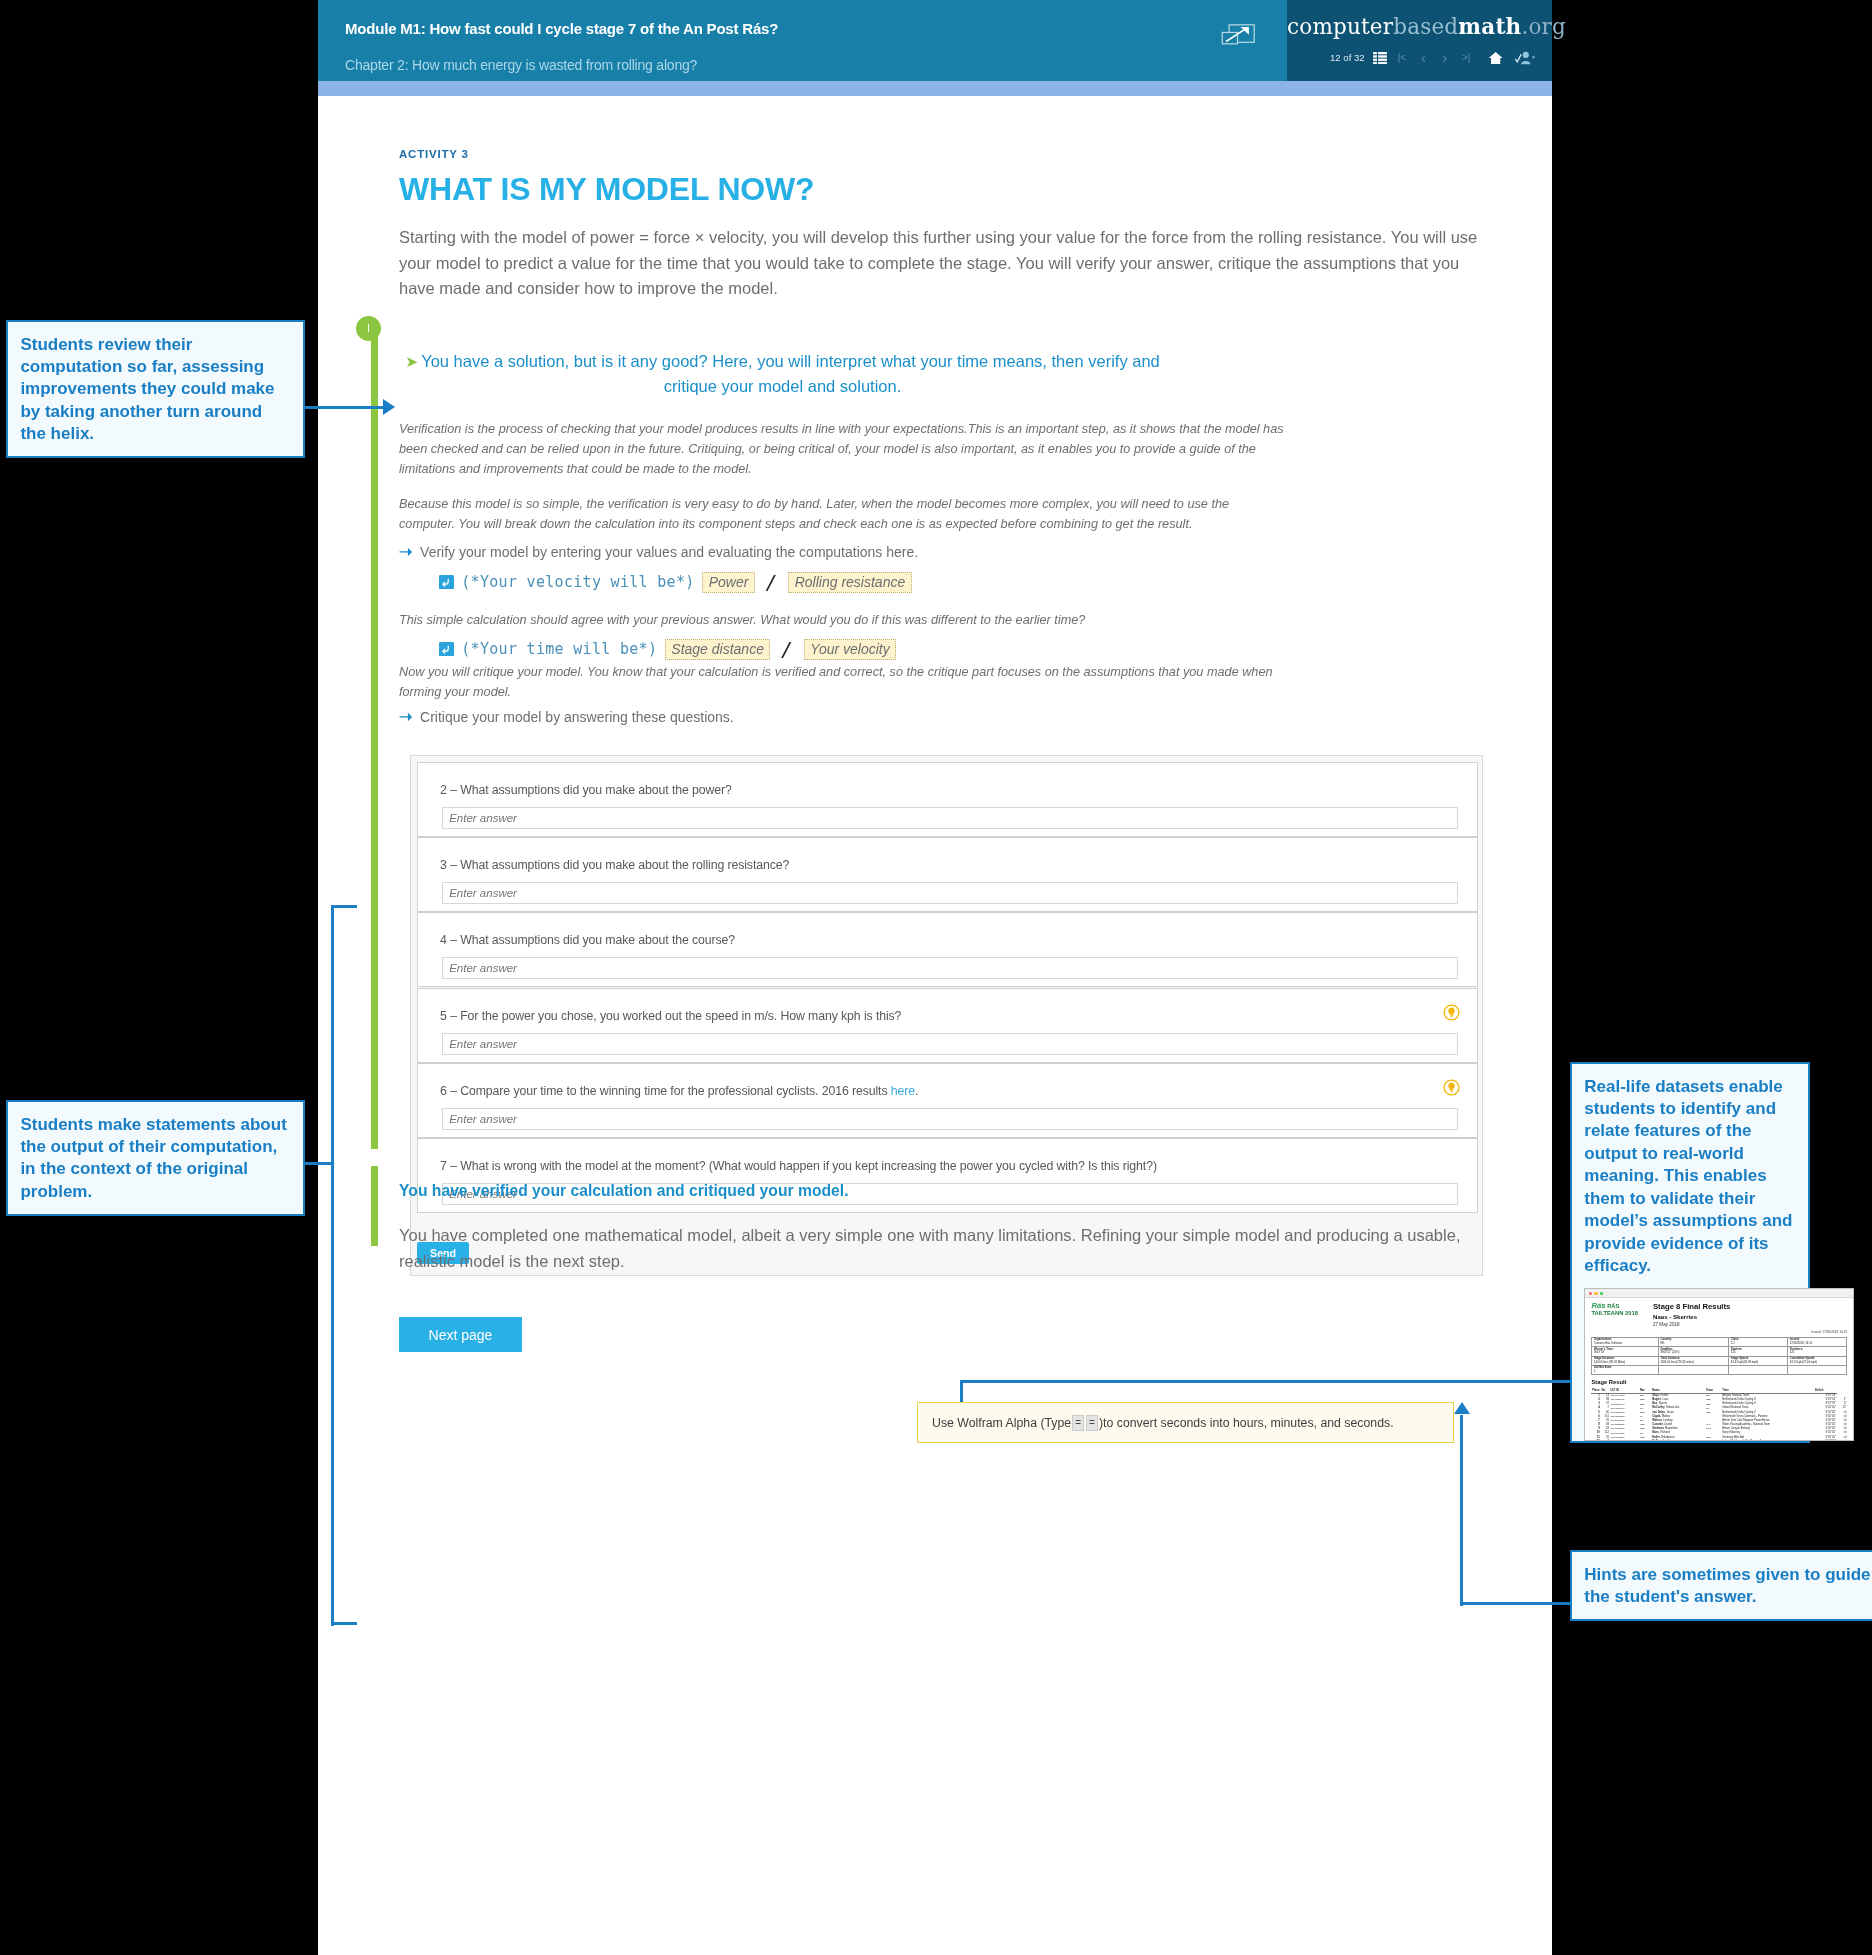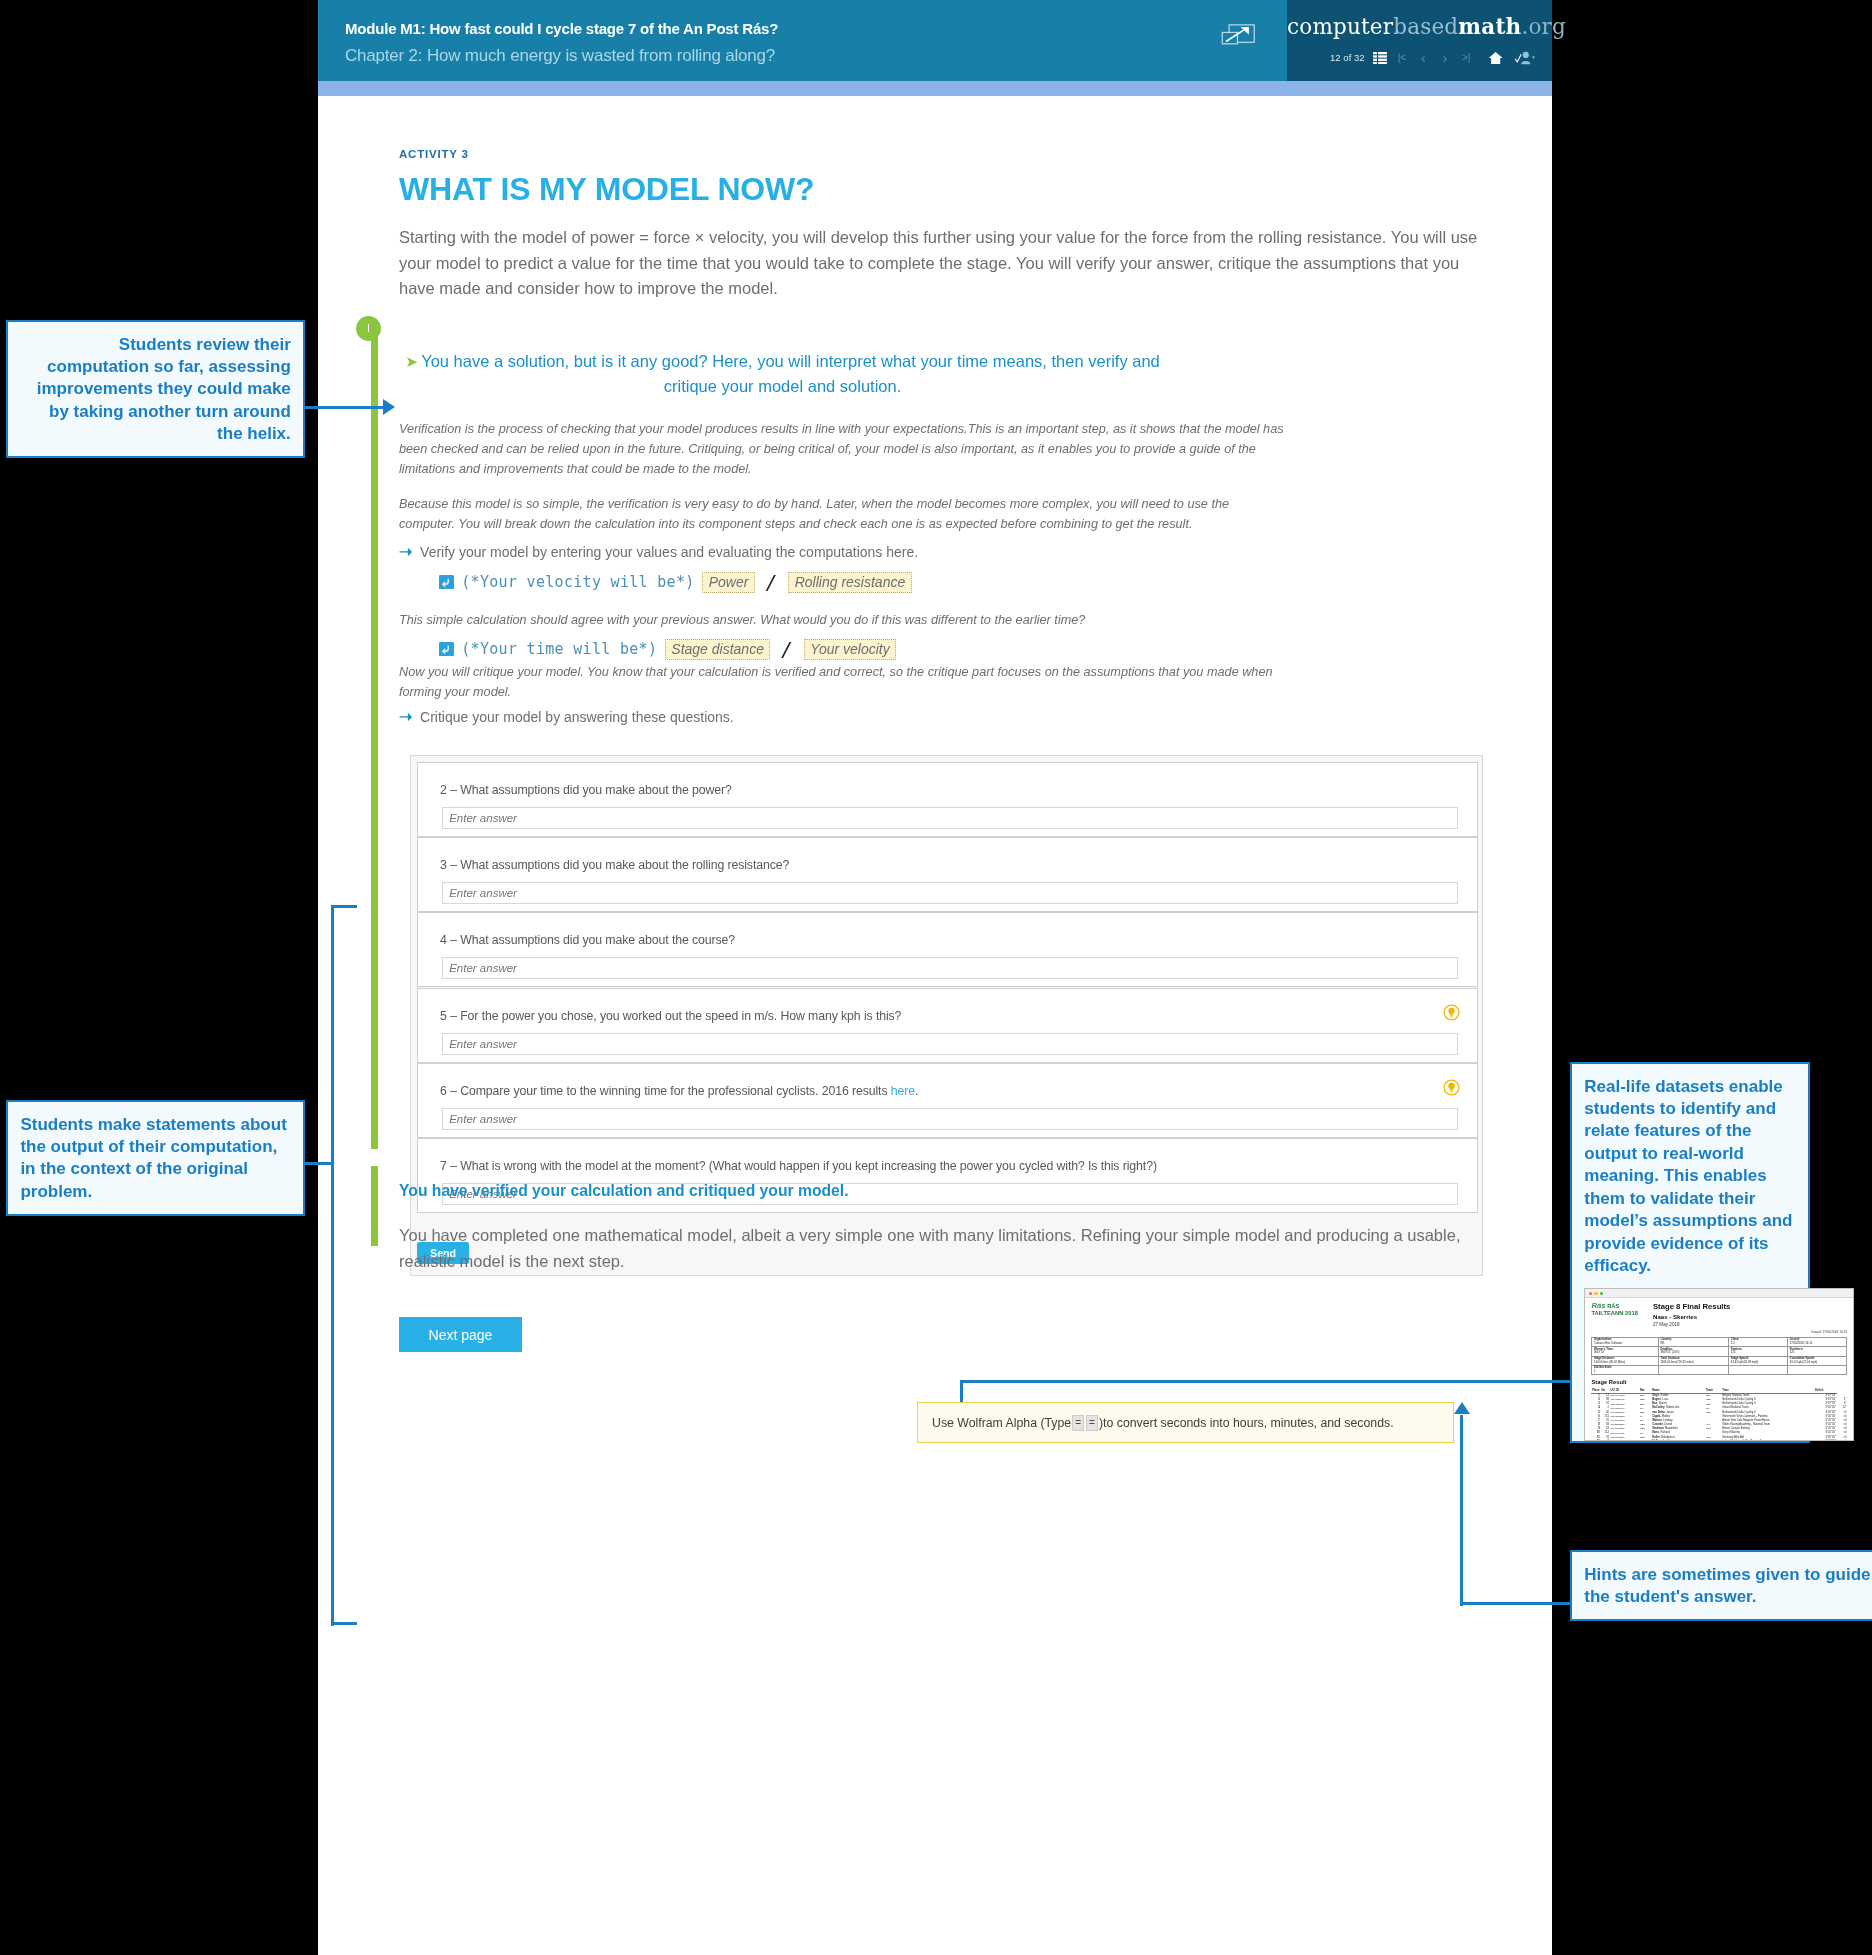--- a/index.html
+++ b/index.html
@@ -18,21 +18,21 @@
     background:#eab308;
   }
 
   
   #header-bar { position:absolute; left:0; top:0; width:1234px; height:81px; display:flex; }
   #header-left {
     flex:1; background:#1880a8; position:relative;
     padding:20px 0 0 27px; color:#ffffff;
   }
   #module-title { font-size:15px; font-weight:bold; letter-spacing:-0.2px; line-height:1.25; }
-  #chapter-title { font-size:17px; color:#a9d6e8; margin-top:7px; letter-spacing:-0.2px; }
+  #chapter-title { font-size:14px; color:#a9d6e8; margin-top:18px; letter-spacing:-0.2px; }
   #popout-btn {
     position:absolute; right:29px; top:23px; width:38px; height:28px;
     cursor:pointer;
   }
   #header-right {
     width:265px; background:#0d5272; position:relative; color:#ffffff;
   }
   #brand-logo {
     text-align:center; padding-top:14px; font-size:21.5px; letter-spacing:0.2px;
     font-family:"DejaVu Serif", serif;
@@ -176,21 +176,21 @@
     position:absolute; left:81px; top:1221px; width:123px; height:35px;
     background:#29b0e6; color:#ffffff; border:none; font-size:14px;
     cursor:pointer; font-family:"Liberation Sans", sans-serif;
   }
 
   
   .callout {
     position:absolute; background:#f2fafe; border:2.3px solid #1a7ec4;
     color:#1a7ec4; font-weight:bold; line-height:1.32; padding:11.5px 12.3px 10.7px 12.3px;
   }
-  #callout-left-1 { left:6.1px; top:320px; width:299px; font-size:17px;text-align:right; }
+  #callout-left-1 { left:6.1px; top:320px; width:299px; font-size:17px; }
   #callout-left-2 { left:6.1px; top:1100px; width:299px; font-size:17px; }
   #callout-right-1 { left:1570px; top:1062px; width:240px; font-size:17px; padding-bottom:0; }
   #callout-right-2 { left:1570px; top:1550px; width:340px; font-size:17px; }
 
   .ann-line { position:absolute; background:#1a7ec4; }
   .ann-arrow { position:absolute; width:0; height:0; }
 
   
   #thumb-shell {
     margin-top:10.7px; width:270px; height:153px; background:#ffffff;

